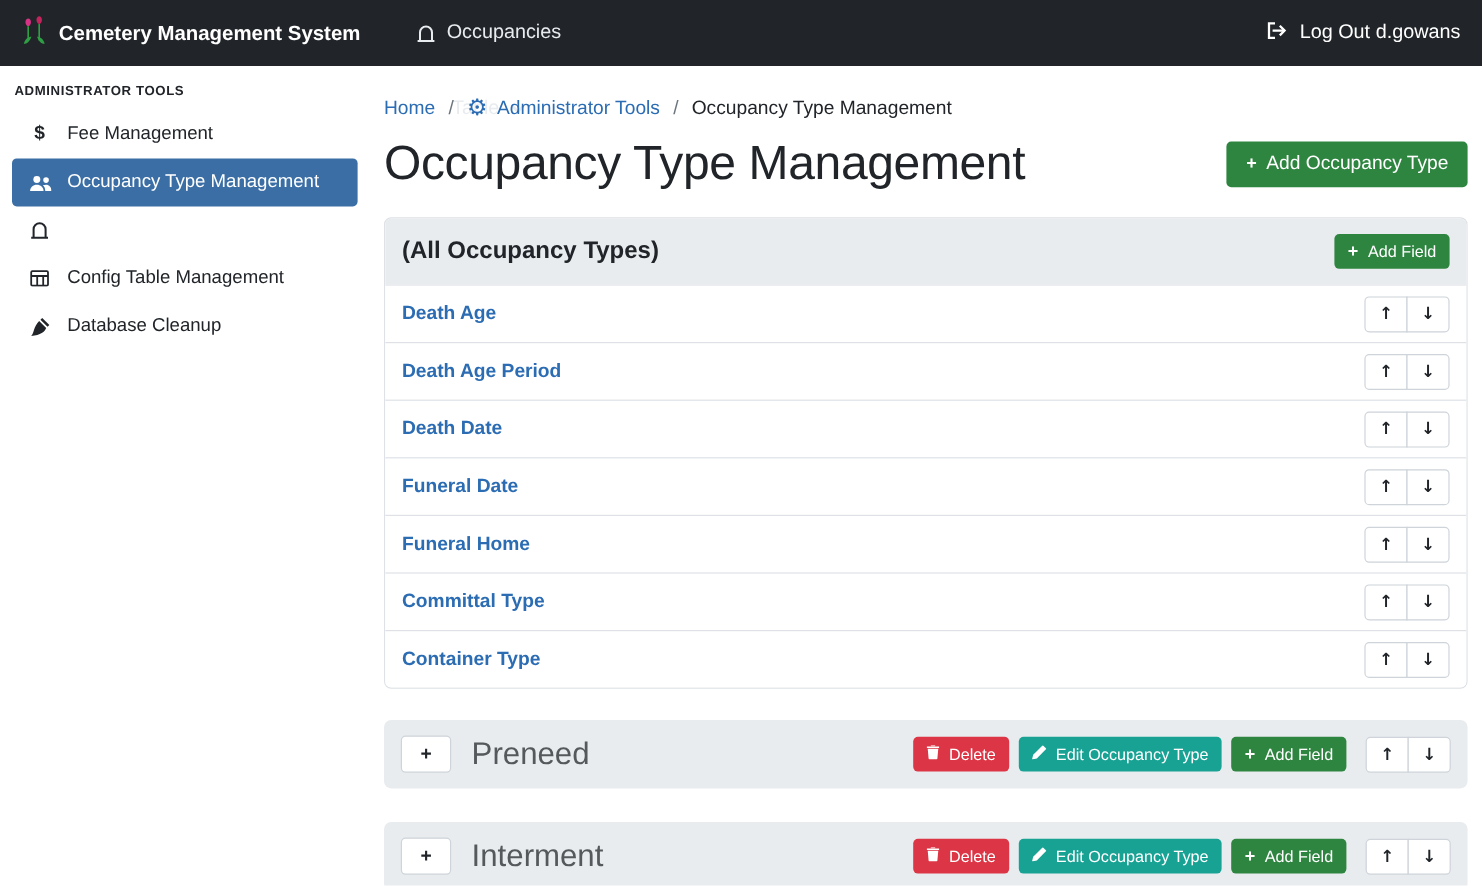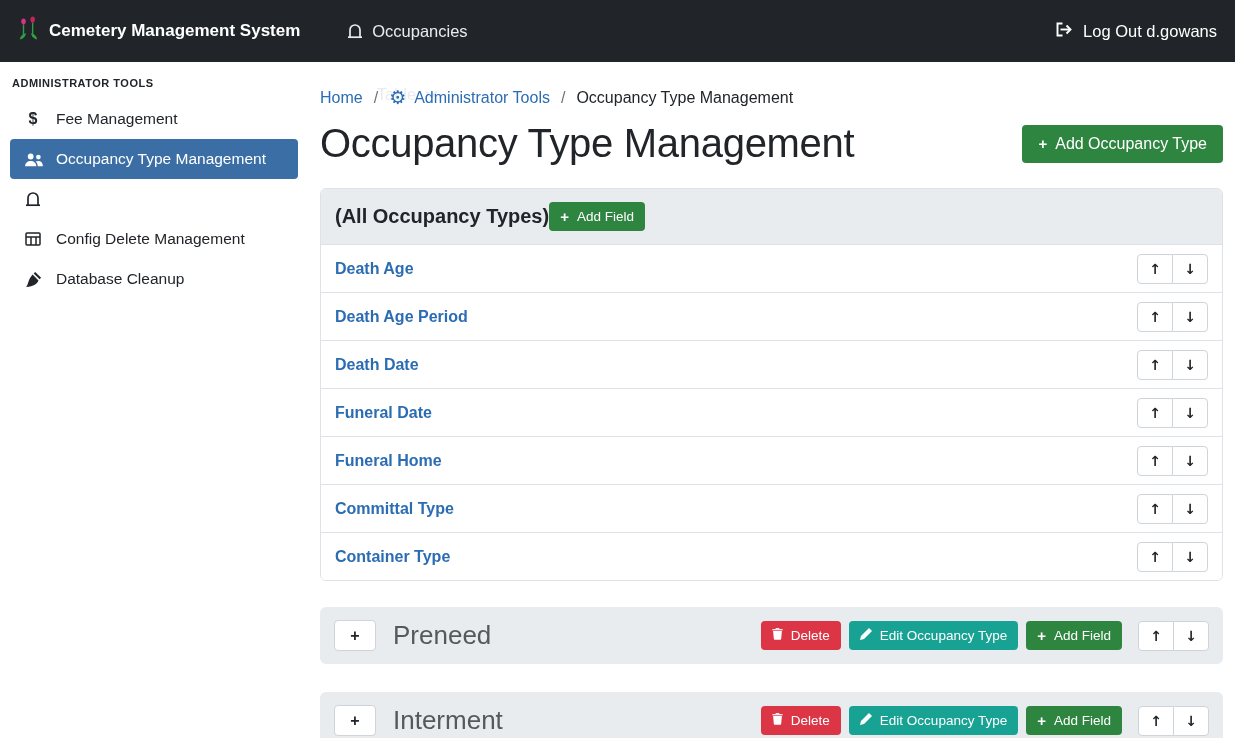--- a/index.html
+++ b/index.html
@@ -5,21 +5,21 @@
   * { box-sizing: border-box; margin: 0; padding: 0; }
   html,body { width:1235px; height:738px; overflow:hidden; }
   body {
     font-family: "Liberation Sans", sans-serif;
     background:#fff; color:#212529; font-size:16px;
   }
   a { text-decoration:none; }
 
   
   .navbar {
-    height:62px; background:#212529; display:flex; align-items:center;
+    height:55px; background:#212529; display:flex; align-items:center;
     padding:0 18px; gap:44px;
   }
   .brand { display:flex; align-items:center; gap:9px; color:#fff; font-weight:700; font-size:17px; cursor:pointer; }
   .nav-links { display:flex; align-items:center; gap:44px; margin-left:2px;flex-direction:column; }
   .nav-link { display:flex; align-items:center; gap:9px; color:#e9ecef; font-size:16.5px; cursor:pointer; }
   .nav-link svg { display:block; }
   .logout { margin-left:auto; display:flex; align-items:center; gap:9px; color:#fff; font-size:16.5px; cursor:pointer; }
 
   
   .layout { display:flex; height:503px; }
@@ -72,21 +72,21 @@
     font-family:"DejaVu Sans", sans-serif;
   }
   .arrow-btn + .arrow-btn { margin-left:-1px; }
   .arrow-btn:first-child { border-radius:4px 0 0 4px; }
   .arrow-btn:last-child  { border-radius:0 4px 4px 0; }
 
   
   .card { border:1px solid #dee2e6; border-radius:6px; overflow:hidden; }
   .card-header {
     background:#e9ecef; padding:13px 14px; display:flex;
-    align-items:center;
+    justify-content:space-between; align-items:center;
   }
   .card-title { font-size:20px; font-weight:700; color:#212529; }
   .field-row {
     display:flex; justify-content:space-between; align-items:center;
     padding:8.5px 14px; border-top:1px solid #dee2e6; background:#fff;
   }
   .field-link { color:#2b6cb3; font-weight:700; font-size:16px; cursor:pointer; }
 
   
   .section-bar {
@@ -188,21 +188,21 @@
       </span>
     </div>
 
     <div class="side-item">
       <span class="s-ico">
         <svg width="16" height="14" viewBox="0 0 16 14" fill="none" stroke="currentColor" stroke-width="1.5">
           <rect x="1" y="1" width="14" height="12" rx="1"></rect>
           <path d="M1 5h14M6 5v8M11 5v8"></path>
         </svg>
       </span>
-      <span>Config Delete Management</span>
+      <span>Config Table Management</span>
     </div>
 
     <div class="side-item">
       <span class="s-ico">
         <svg width="17" height="16" viewBox="0 0 17 16" fill="currentColor">
           <path d="M10.2 0.9l5.9 5.9-1.5 1.5-5.9-5.9z"></path>
           <path d="M7.6 3.5l5.9 5.9c-1.1 3-4.6 6-12.5 6.6 2.6-2.6 1.8-7.4 6.6-12.5z"></path>
         </svg>
       </span>
       <span>Database Cleanup</span>

